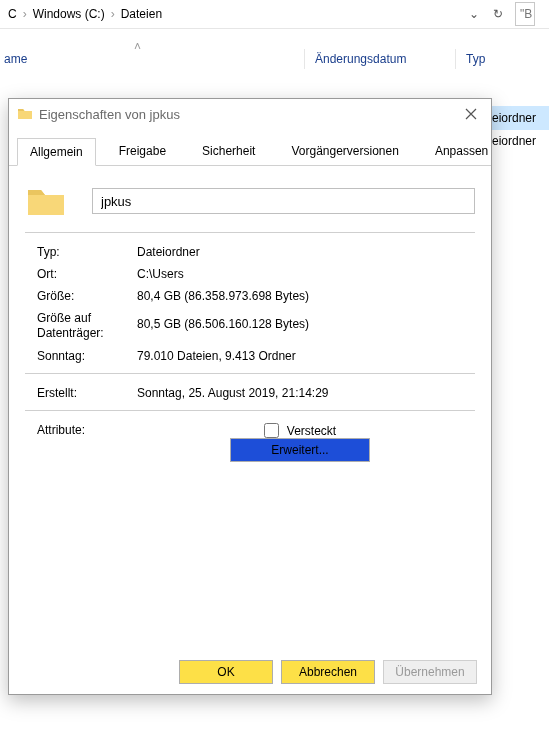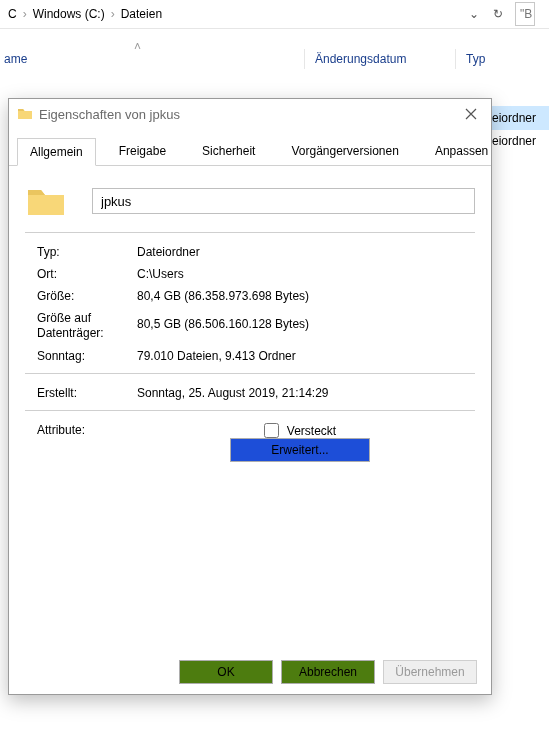--- a/index.html
+++ b/index.html
@@ -47,21 +47,21 @@
   .name-input{flex:1 1 auto;height:24px;border:1px solid #bfbfbf;padding:0 8px;font-size:13px;font-family:inherit;background:#fff;color:#000;}
 
   .chk{display:inline-flex;align-items:center;gap:8px;}
   .chk input{width:15px;height:15px;margin:0;}
   .tri-chk{width:13px;height:13px;border:1px solid #333;display:inline-block;position:relative;margin:0;background:#fff;}
   .tri-chk::after{content:"";position:absolute;inset:3px;background:#333;}
 
   .adv-btn{width:140px;height:24px;border:1px solid #adadad;background:#1d4ed8;font-family:inherit;font-size:12px;}
 
   .dlg-buttons{position:absolute;left:0;right:0;bottom:0;height:44px;display:flex;align-items:center;justify-content:flex-end;gap:8px;padding:0 14px;}
-  .btn{width:94px;height:24px;border:1px solid #adadad;background:#4d7c0f;font-family:inherit;font-size:12px;}
+  .btn{width:94px;height:24px;border:1px solid #adadad;background:#fde047;font-family:inherit;font-size:12px;}
   .btn.disabled{color:#9a9a9a;background:#efefef;border-color:#cfcfcf;}
 </style>
 </head>
 <body>
 
 <div class="stage">
 
   <div class="crumb-bar">
     <span class="crumb">C</span>
     <span class="crumb-sep">›</span>

